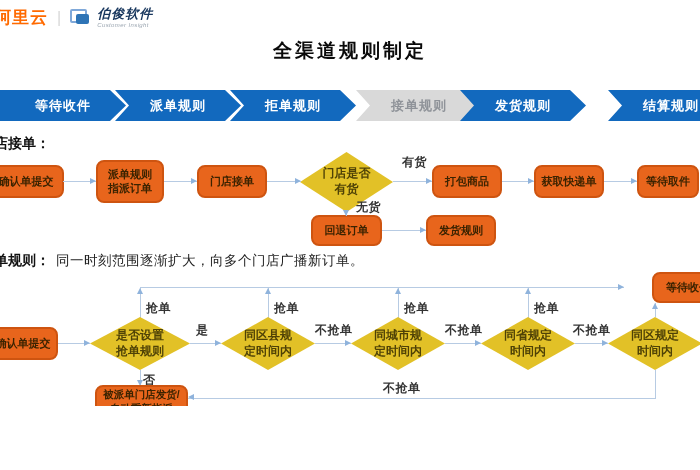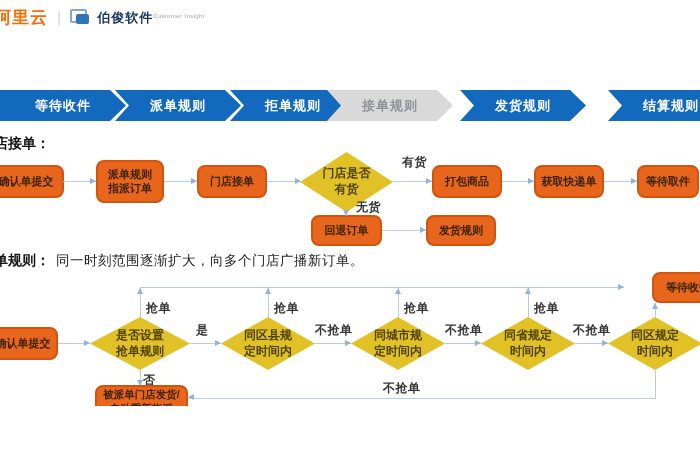--- a/index.html
+++ b/index.html
@@ -6,21 +6,21 @@
   .canvas{position:relative;width:700px;height:406px;overflow:hidden;background:#fff;
           font-family:"Liberation Sans","DejaVu Sans",sans-serif;}
 
   
   .logos{position:absolute;left:-6px;top:6px;display:flex;align-items:center;}
   .brand{color:#FF6A00;font-size:17px;font-weight:bold;letter-spacing:1px;}
   .sep{color:#D8D8D8;font-size:16px;margin:0 9px;font-weight:normal;}
   .bjicon{position:relative;width:22px;height:18px;margin-right:5px;}
   .bjicon .b1{position:absolute;left:0;top:0;width:13px;height:10px;border:2px solid #7FA8D9;border-radius:2px;background:#fff;}
   .bjicon .b2{position:absolute;left:6px;top:5px;width:13px;height:10px;border-radius:2px;background:#2E74B6;}
-  .partner{display:flex;line-height:1;}
+  .partner{display:flex;flex-direction:column;line-height:1;font-style:italic;}
   .partner .nm{color:#17365D;font-size:13px;font-weight:bold;letter-spacing:1px;}
   .partner .sub{color:#9AA5B0;font-size:6px;margin-top:2px;letter-spacing:.4px;}
   .title{position:absolute;left:0;top:38px;width:100%;text-align:center;color:#0A0A0A;
          font-size:19px;font-weight:bold;letter-spacing:3px;}
 
   
   .stage{position:absolute;top:90px;height:31px;width:126px;background:#1269BE;color:#fff;
          font-weight:bold;font-size:13px;display:flex;align-items:center;justify-content:center;
          letter-spacing:1px;
          clip-path:polygon(0 0,110px 0,100% 50%,110px 100%,0 100%,14px 50%);}
@@ -54,25 +54,26 @@
     <span class="sep">|</span>
     <span class="bjicon">
         <span class="b1"></span>
         <span class="b2"></span>
       </span>
     <span class="partner">
       <span class="nm">伯俊软件</span>
       <span class="sub">Customer Insight</span>
     </span>
   </div>
+  <div class="title">全渠道规则制定</div>
 
   <div class="stage first" style="left:0px">等待收件</div>
   <div class="stage" style="left:115px">派单规则</div>
   <div class="stage" style="left:230px">拒单规则</div>
-  <div class="stage inactive" style="left:327px">接单规则</div>
+  <div class="stage inactive" style="left:356px">接单规则</div>
   <div class="stage" style="left:460px">发货规则</div>
   <div class="stage" style="left:608px">结算规则</div>
 
   <div class="seclabel" style="left:-20px;top:135px;">门店接单：</div>
 
   <div class="box" style="left:-12px;top:165px;width:76px;height:33px;">确认单提交</div>
   <div class="box" style="left:96px;top:160px;width:68px;height:43px;">派单规则
 指派订单</div>
   <div class="box" style="left:197px;top:165px;width:70px;height:33px;">门店接单</div>
   <div class="diamond" style="left:300px;top:152px;width:93px;height:60px;">门店是否

